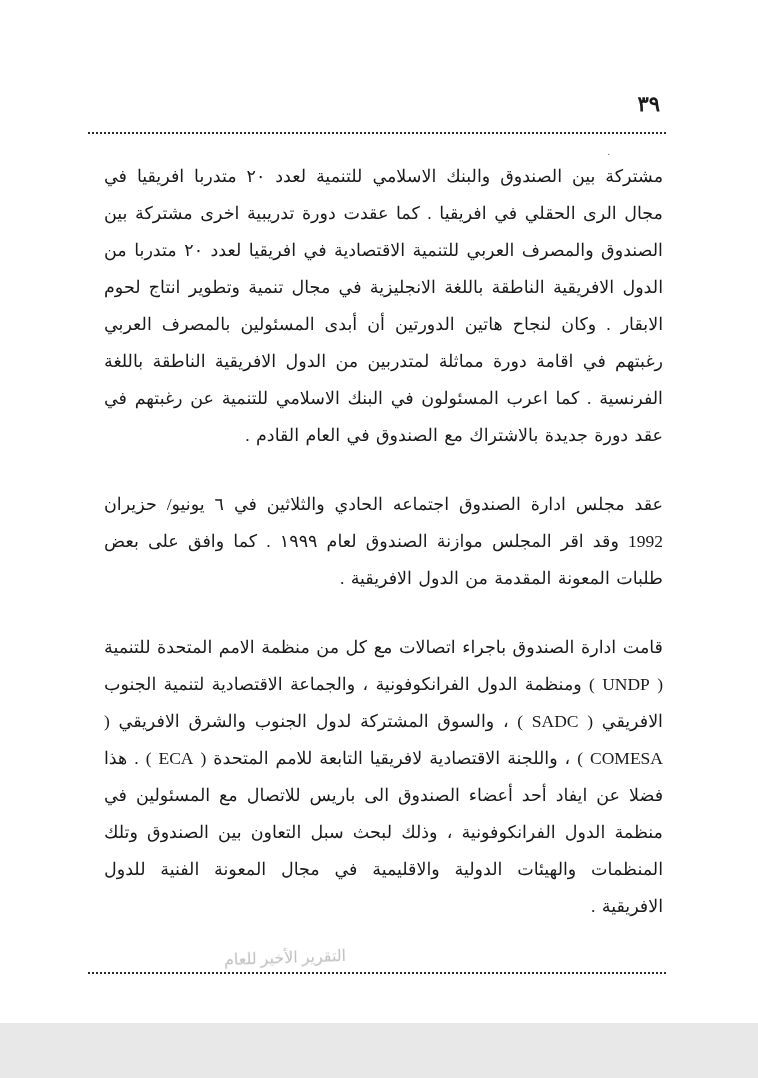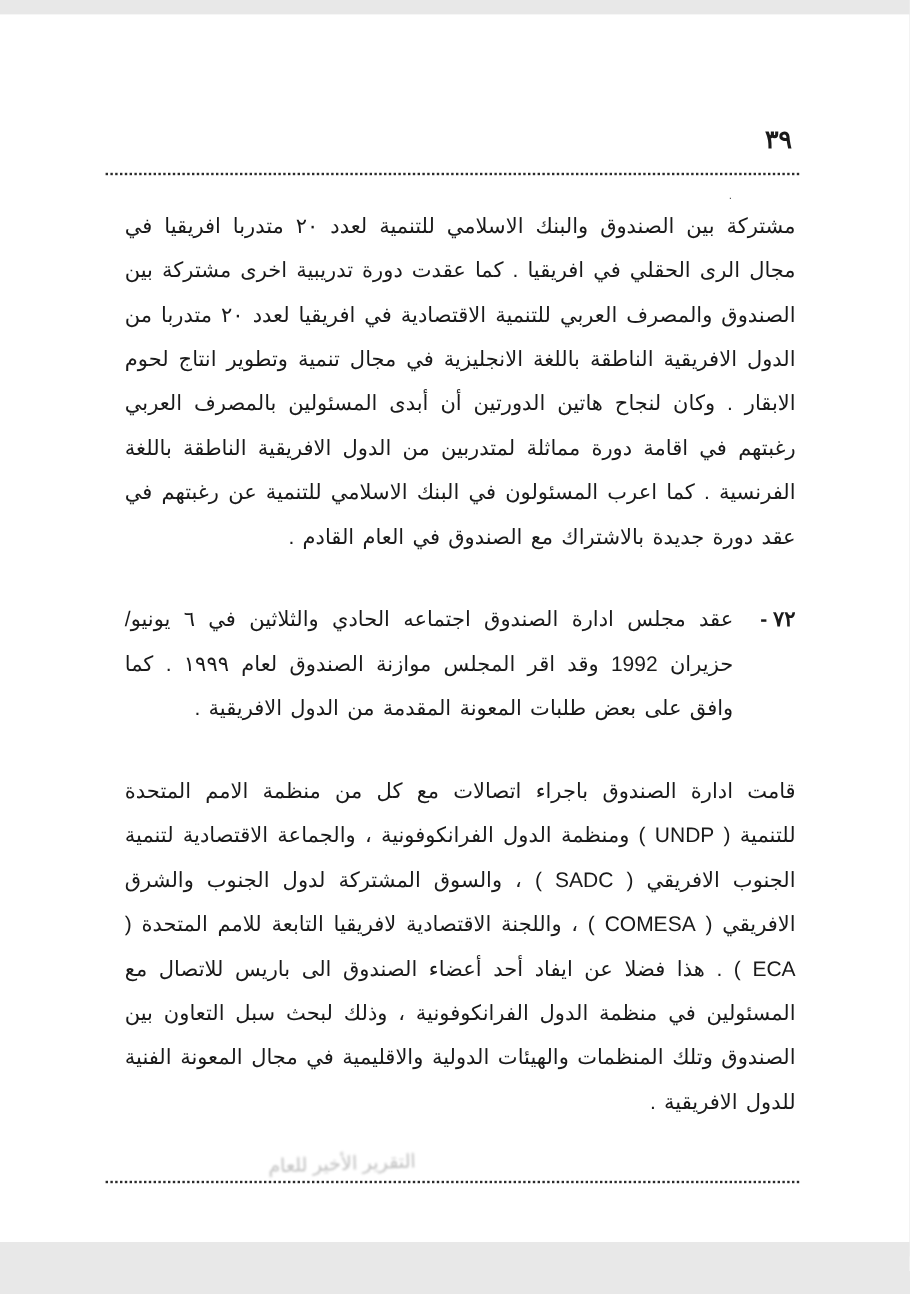--- a/index.html
+++ b/index.html
@@ -4,23 +4,23 @@
 <style>
   html, body {
     margin: 0;
     padding: 0;
     background: #e8e8e8;
   }
   .page {
     position: relative;
     width: 758px;
     height: 1023px;
-    margin: 12px auto;
+    margin: 0 auto;
     background: #ffffff;
-    font-family: Liberation Sans, sans-serif;
+    font-family: Liberation Serif, serif;
     color: #1a1a1a;
     overflow: hidden;
     direction: rtl;
   }
   .page-number {
     position: absolute;
     top: 92px;
     right: 98px;
     font-size: 21px;
     font-weight: bold;
@@ -101,21 +101,20 @@
 
   <div class="rule rule-top"></div>
 
   <div class="tick-mark">.</div>
 
   <div class="content">
 
     <p class="para">مشتركة بين الصندوق والبنك الاسلامي للتنمية لعدد ٢٠ متدربا افريقيا في مجال الرى الحقلي في افريقيا . كما عقدت دورة تدريبية اخرى مشتركة بين الصندوق والمصرف العربي للتنمية الاقتصادية في افريقيا لعدد ٢٠ متدربا من الدول الافريقية الناطقة باللغة الانجليزية في مجال تنمية وتطوير انتاج لحوم الابقار . وكان لنجاح هاتين الدورتين أن أبدى المسئولين بالمصرف العربي رغبتهم في اقامة دورة مماثلة لمتدربين من الدول الافريقية الناطقة باللغة الفرنسية . كما اعرب المسئولون في البنك الاسلامي للتنمية عن رغبتهم في عقد دورة جديدة بالاشتراك مع الصندوق في العام القادم .</p>
 
     <div class="item">
-      <div class="item-marker">٧٢ -</div>
       <div class="item-text">عقد مجلس ادارة الصندوق اجتماعه الحادي والثلاثين في ٦ يونيو/ حزيران 1992 وقد اقر المجلس موازنة الصندوق لعام ١٩٩٩ . كما وافق على بعض طلبات المعونة المقدمة من الدول الافريقية .</div>
     </div>
 
     <div class="item">
       <div class="item-text">قامت ادارة الصندوق باجراء اتصالات مع كل من منظمة الامم المتحدة للتنمية ( UNDP ) ومنظمة الدول الفرانكوفونية ، والجماعة الاقتصادية لتنمية الجنوب الافريقي ( SADC ) ، والسوق المشتركة لدول الجنوب والشرق الافريقي ( COMESA ) ، واللجنة الاقتصادية لافريقيا التابعة للامم المتحدة ( ECA ) . هذا فضلا عن ايفاد أحد أعضاء الصندوق الى باريس للاتصال مع المسئولين في منظمة الدول الفرانكوفونية ، وذلك لبحث سبل التعاون بين الصندوق وتلك المنظمات والهيئات الدولية والاقليمية في مجال المعونة الفنية للدول الافريقية .</div>
     </div>
 
   </div>
 
   <div class="rule rule-bottom"></div>

